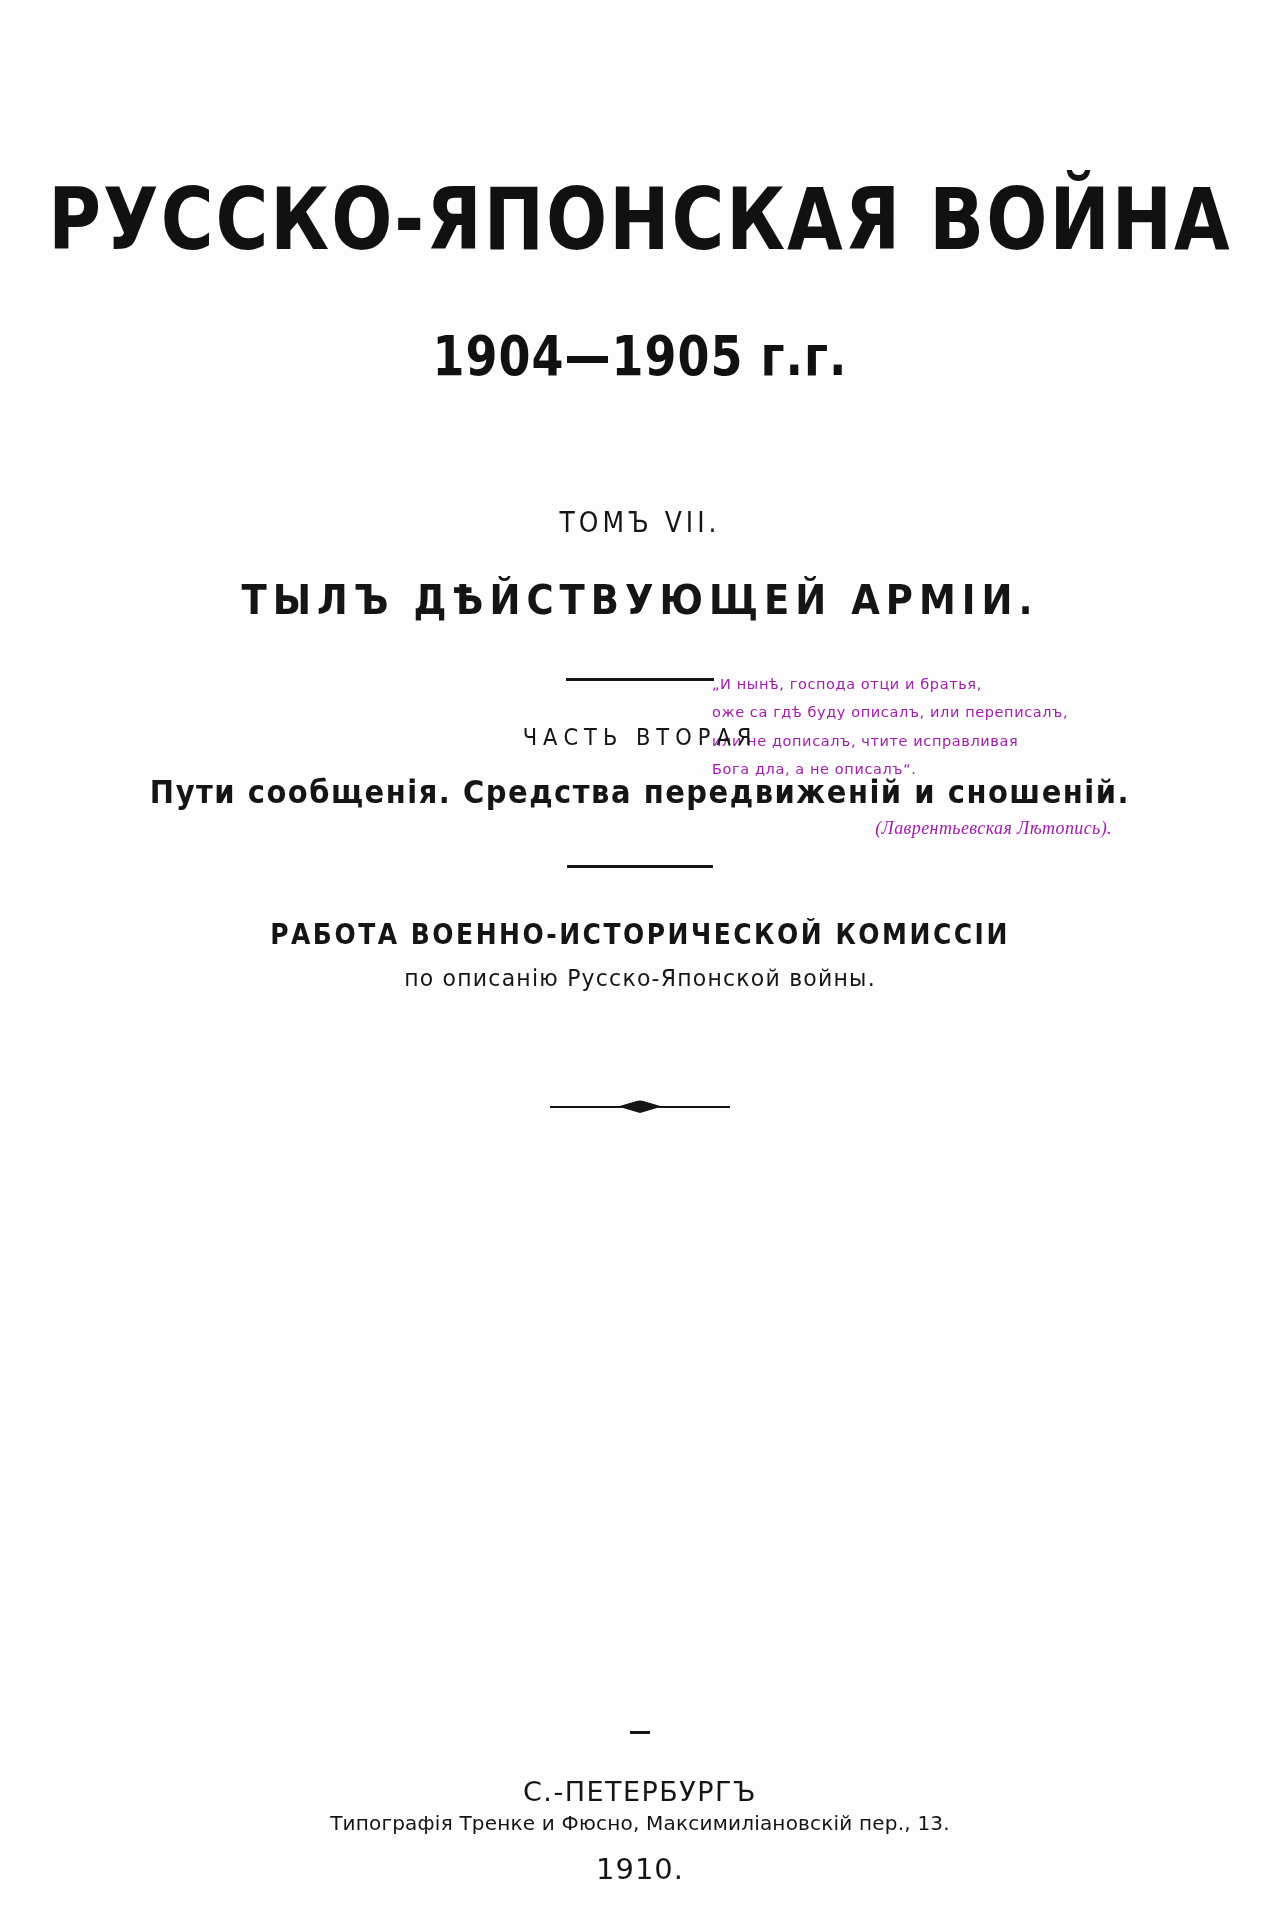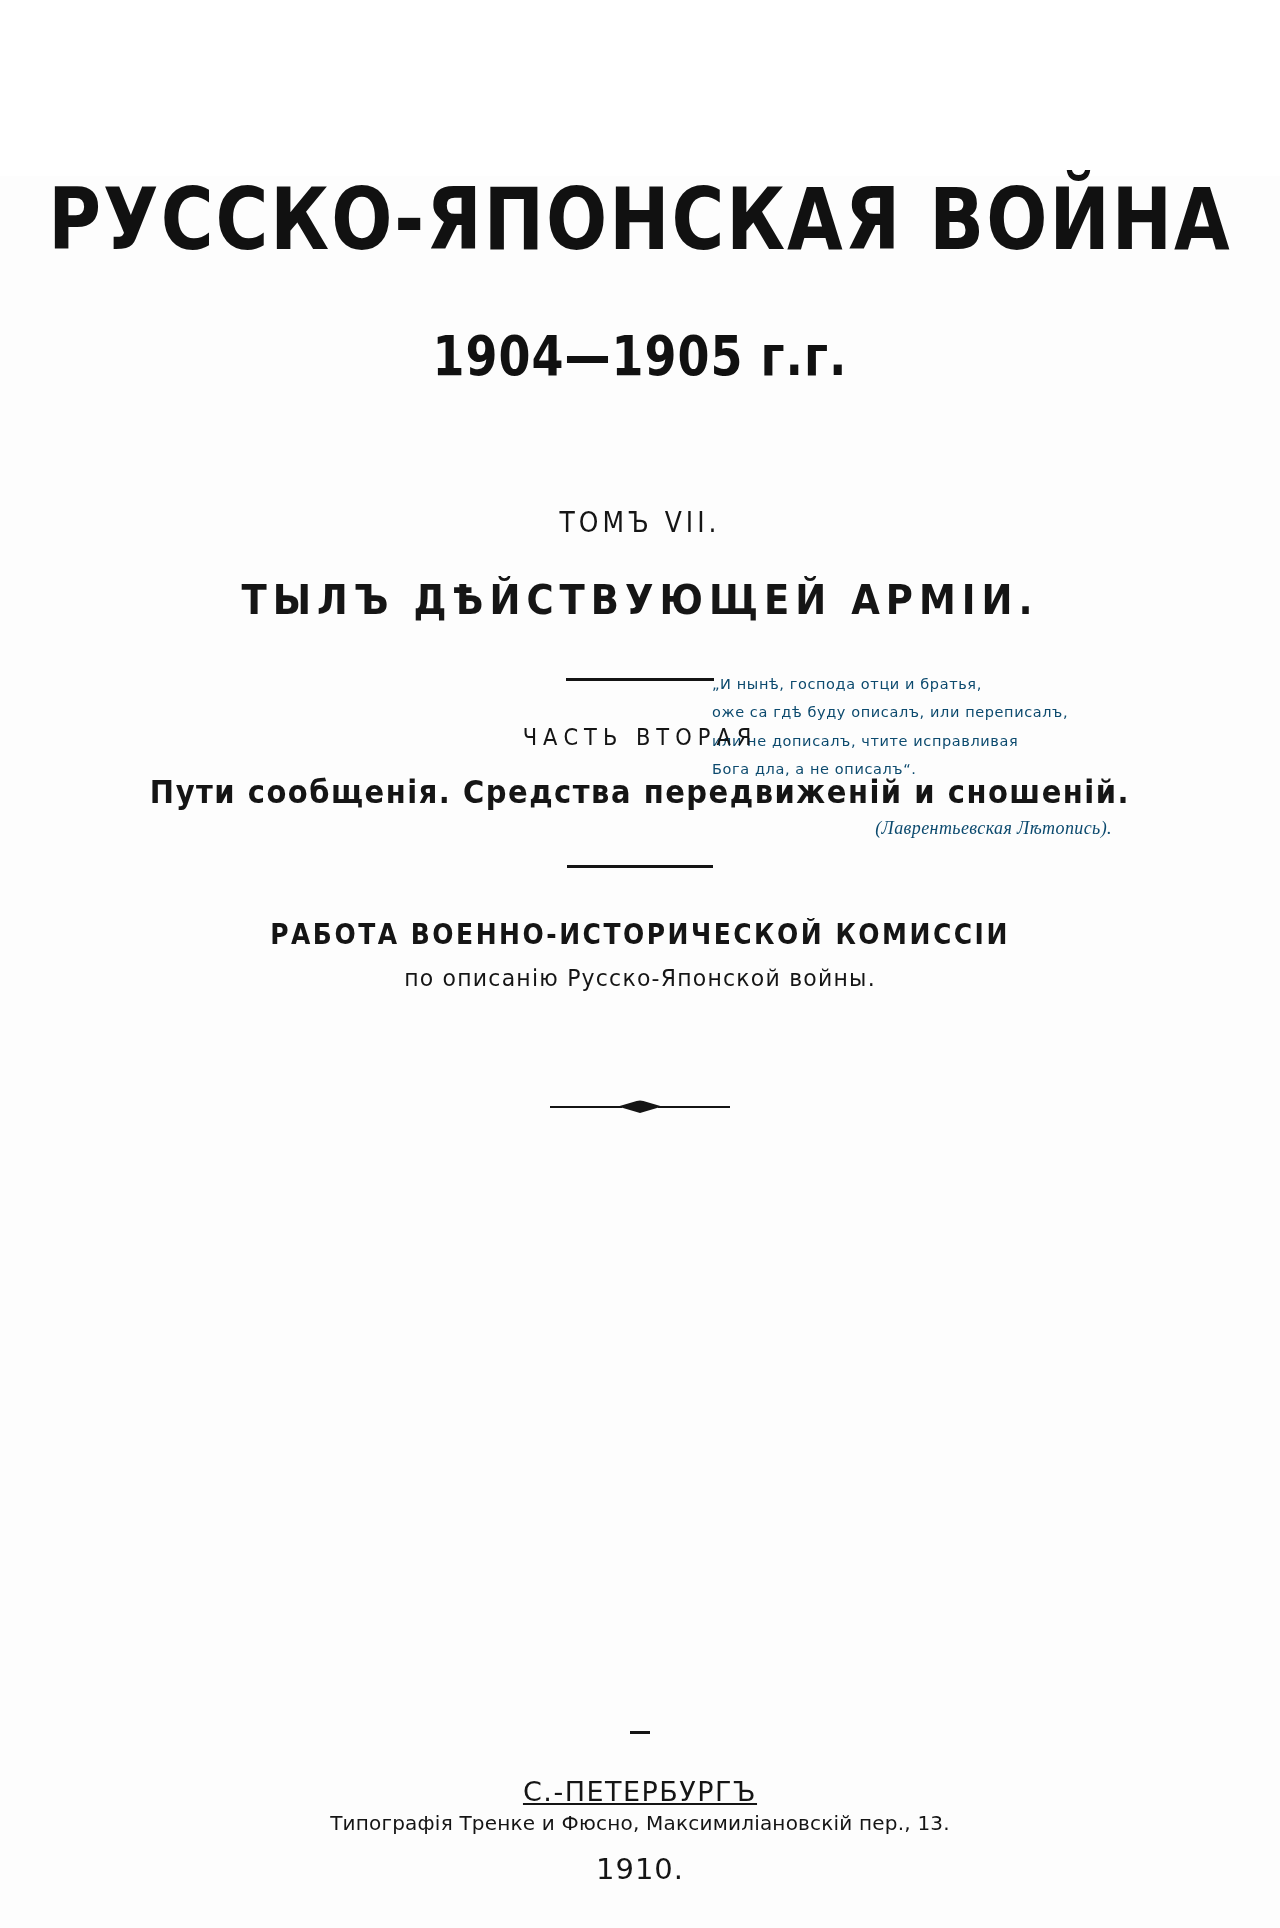--- a/index.html
+++ b/index.html
@@ -49,21 +49,21 @@
   
   .epigraph {
     position: absolute;
     left: 712px;
     top: 494px;
     width: 400px;
     font-family: "DejaVu Sans", sans-serif;
     font-size: 14.5px;
     line-height: 1.95;
     letter-spacing: 0.6px;
-    color: #0c4a6e;
+    color: #a21caf;
     text-align: left;
   }
   .epigraph .ep-line { white-space: nowrap; }
   .epigraph .ep-source {
     margin-top: 28px;
     text-align: right;
     font-family: "Liberation Serif", serif;
     font-style: italic;
     font-size: 18px;
     letter-spacing: 0.4px;
@@ -165,21 +165,20 @@
   .imprint .tick {
     width: 20px;
     height: 3px;
     background: #141414;
     margin: 0 auto 42px auto;
   }
   .imprint .city {
     font-family: "DejaVu Sans", sans-serif;
     font-size: 27px;
     letter-spacing: 1.5px;
-    text-decoration: underline;
   }
   .imprint .printer {
     margin-top: 4px;
     font-family: "DejaVu Sans", sans-serif;
     font-size: 20px;
     letter-spacing: 0.2px;
   }
   .imprint .year {
     margin-top: 17px;
     font-family: "DejaVu Sans", sans-serif;

